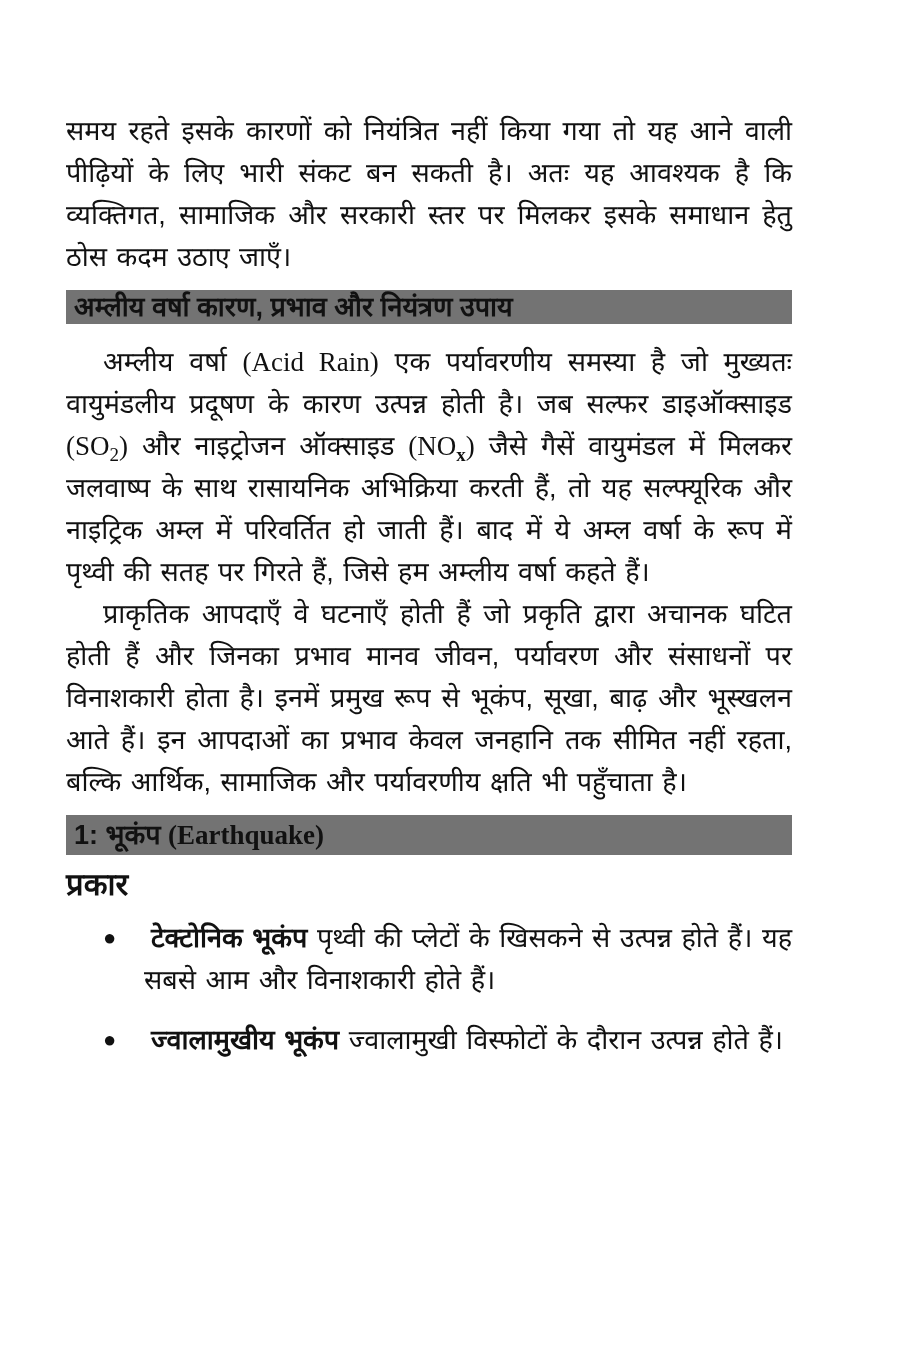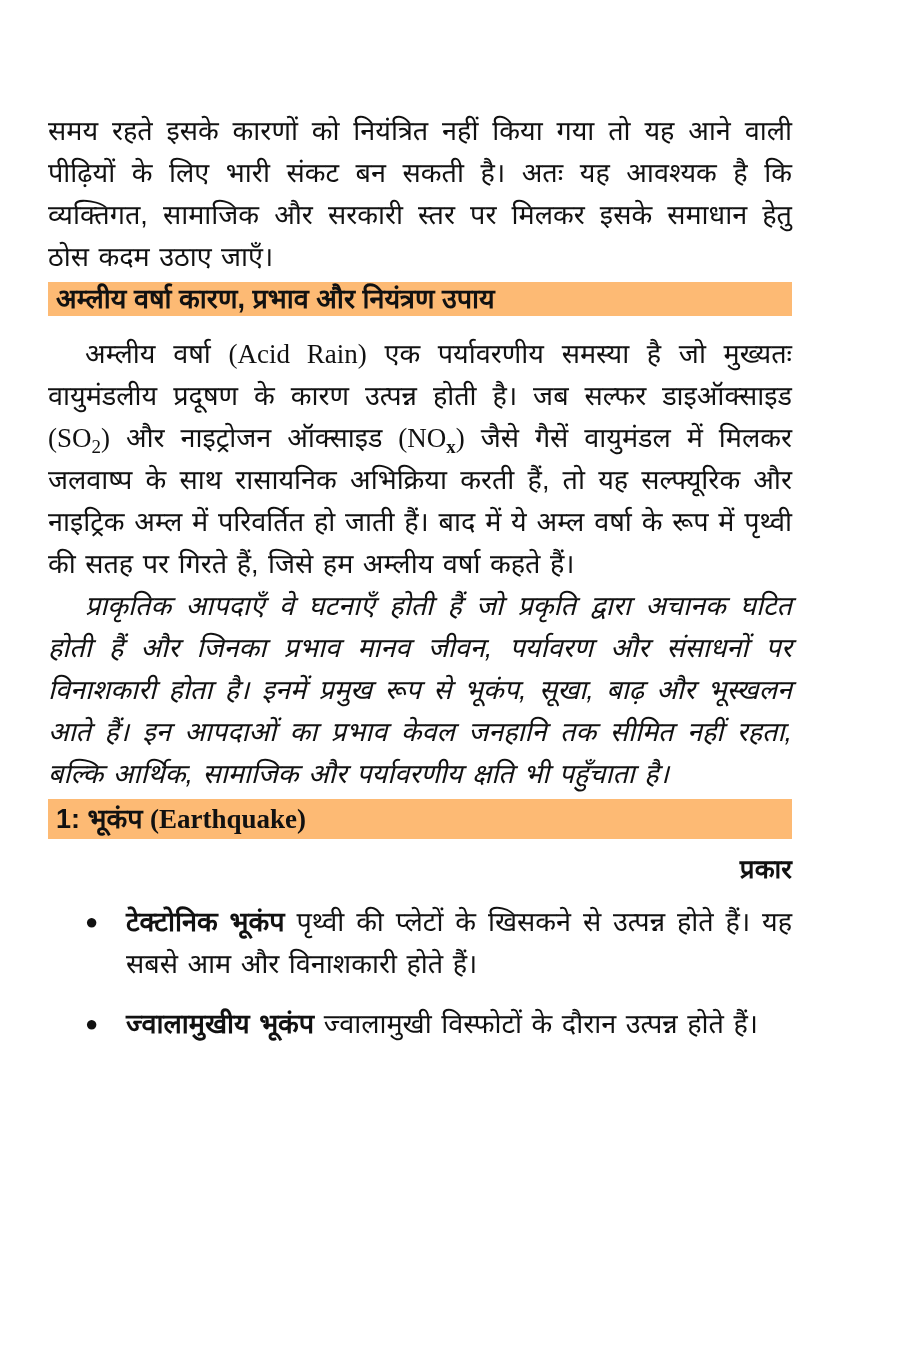--- a/index.html
+++ b/index.html
@@ -11,59 +11,58 @@
     width: 900px;
     height: 1350px;
     overflow: hidden;
     color: #111111;
     font-family: "Liberation Sans", "DejaVu Sans", sans-serif;
   }
   .page {
     box-sizing: border-box;
     width: 900px;
     height: 1350px;
-    padding: 110px 108px 0 48px;
+    padding: 110px 108px 0 66px;
   }
   p.body-text {
     margin: 0;
     font-size: 27px;
     line-height: 42px;
     text-align: justify;
     word-spacing: 2px;
   }
   .indent { text-indent: 37px; }
   .p1 { margin-bottom: 2px; }
   .p2 { margin-bottom: 0; }
-  .p3 { margin-bottom: 0; font-style: italic; }
+  .p3 { margin-bottom: 0; }
   .p4 { margin-bottom: 12px; }
   .section-header {
-    background: #fdba74;
+    background: #737373;
     font-weight: bold;
     font-size: 27px;
     line-height: 34px;
     padding: 0 8px;
-    margin: 4px 0 17px 0;
+    margin: 12px 0 17px 0;
   }
   .section-header.tall {
     line-height: 40px;
     margin-bottom: 14px;
   }
   .serif { font-family: "Liberation Serif", "DejaVu Serif", serif; }
   .serif sub {
     font-size: 19px;
     line-height: 0;
     vertical-align: -6px;
   }
   sub.bold-sub { font-weight: bold; }
   .subheading {
-    font-size: 26px;
+    font-size: 31px;
     font-weight: bold;
     line-height: 32px;
     margin: 0 0 16px 0;
-    text-align: right;
   }
   ul.bullet-list {
     list-style: none;
     margin: 0;
     padding: 0;
   }
   ul.bullet-list li {
     position: relative;
     padding-left: 78px;
     font-size: 27px;
@@ -71,21 +70,21 @@
     text-align: justify;
     word-spacing: 2px;
     margin-bottom: 18px;
   }
   ul.bullet-list .bullet-marker {
     position: absolute;
     left: 37px;
     top: 0;
     font-size: 22px;
   }
-  .bold-lead { font-weight: bold; }
+  .bold-lead { font-weight: bold; margin-left: 7px; }
 </style>
 </head>
 <body>
 
 <div class="page">
 
   <p class="body-text p1">समय रहते इसके कारणों को नियंत्रित नहीं किया गया तो यह आने वाली पीढ़ियों के लिए भारी संकट बन सकती है। अतः यह आवश्यक है कि व्यक्तिगत, सामाजिक और सरकारी स्तर पर मिलकर इसके समाधान हेतु ठोस कदम उठाए जाएँ।</p>
 
   <div class="section-header">अम्लीय वर्षा कारण, प्रभाव और नियंत्रण उपाय</div>
 

